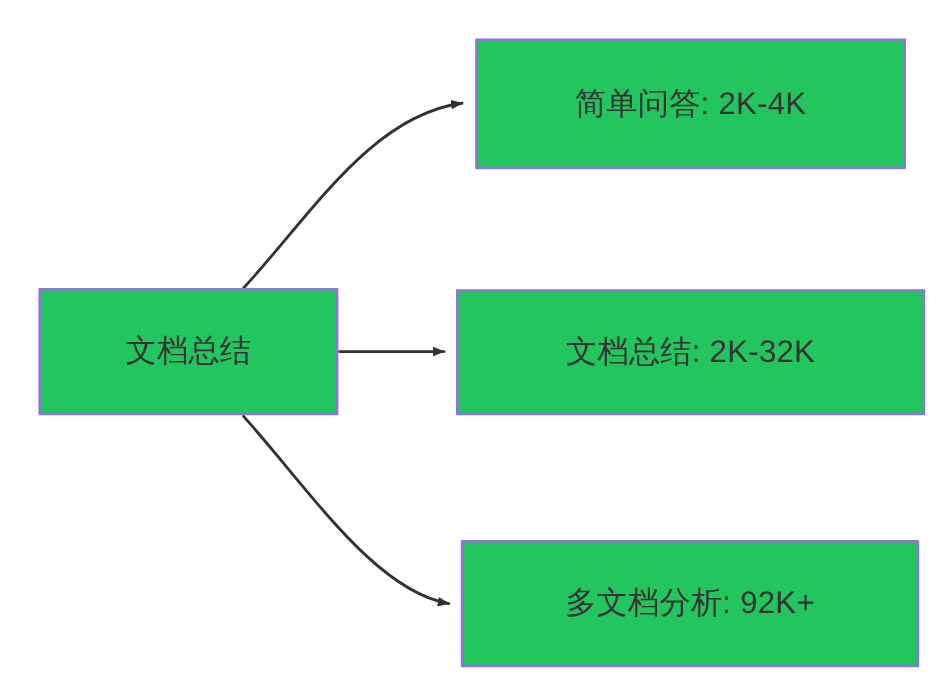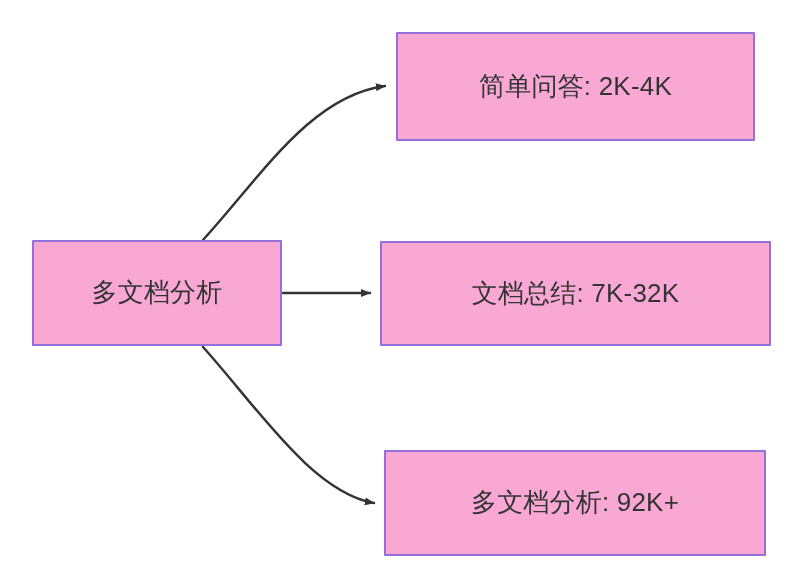--- a/index.html
+++ b/index.html
@@ -25,21 +25,21 @@
     position: absolute;
     left: 0;
     top: 0;
     width: 787px;
     height: 572px;
     pointer-events: none;
   }
   .node {
     position: absolute;
     box-sizing: border-box;
-    background: #f9a8d4;
+    background: #22c55e;
     border: 2px solid #9370DB;
     border-radius: 1px;
     display: flex;
     align-items: center;
     justify-content: center;
   }
   .node-label {
     color: #333333;
     font-size: 26px;
     font-weight: 400;
@@ -85,28 +85,28 @@
     </defs>
 
     <path d="M 203 240 C 260 178 310 96 385 86" fill="none" stroke="#333333" stroke-width="2.4" stroke-linecap="round" marker-end="url(#arrowhead)"></path>
 
     <path d="M 283 293 L 370 293" fill="none" stroke="#333333" stroke-width="2.4" stroke-linecap="round" marker-end="url(#arrowhead)"></path>
 
     <path d="M 203 347 C 258 408 312 492 374 503" fill="none" stroke="#333333" stroke-width="2.4" stroke-linecap="round" marker-end="url(#arrowhead)"></path>
   </svg>
 
   <div class="node" id="node-root">
-    <span class="node-label">多文档分析</span>
+    <span class="node-label">文档总结</span>
   </div>
 
   <div class="node" id="node-simple-qa">
     <span class="node-label">简单问答: 2K-4K</span>
   </div>
 
   <div class="node" id="node-doc-summary">
-    <span class="node-label">文档总结: 7K-32K</span>
+    <span class="node-label">文档总结: 2K-32K</span>
   </div>
 
   <div class="node" id="node-multi-doc">
     <span class="node-label">多文档分析: 92K+</span>
   </div>
 
 </div>
 
 </body></html>

